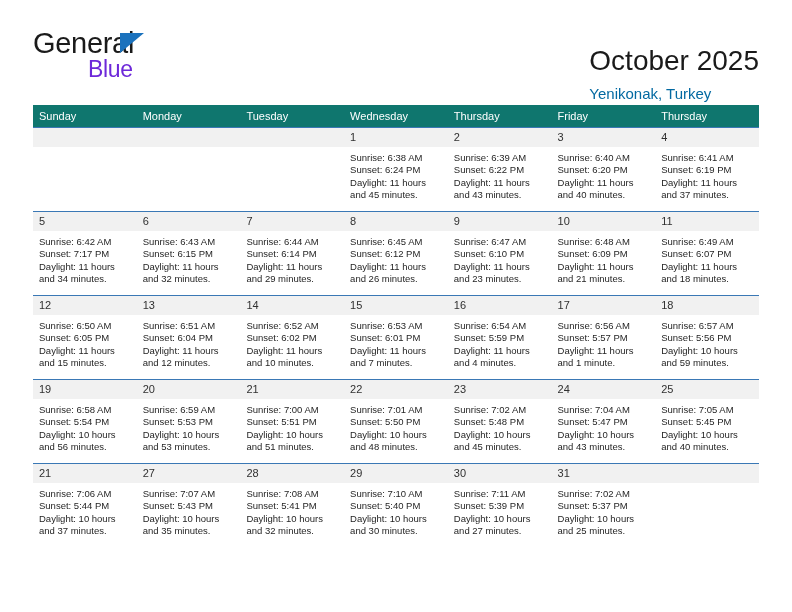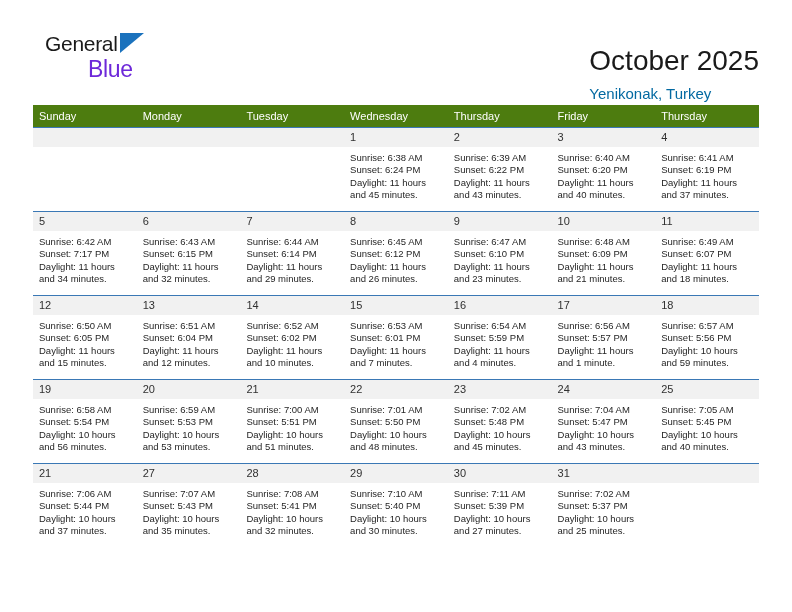--- a/index.html
+++ b/index.html
@@ -31,23 +31,23 @@
   }
   .logo {
     position: absolute;
     left: 0;
     top: 2px;
     width: 180px;
     height: 62px;
   }
   .logo-general {
     position: absolute;
-    left: 12px;
+    left: 0;
     top: 0;
-    font-size: 21px;
+    font-size: 29px;
     color: #1a1a1a;
     letter-spacing: -0.3px;
     line-height: 27px;
   }
   .logo-tri {
     position: absolute;
     left: 87px;
     top: 3px;
     width: 0;
     height: 0;
@@ -85,21 +85,21 @@
   
   .cal {
     position: absolute;
     left: 33px;
     top: 105px;
     width: 726px;
     border-collapse: collapse;
     table-layout: fixed;
   }
   .cal th {
-    background: #4d7c0f;
+    background: #0f766e;
     color: #ffffff;
     font-size: 11px;
     font-weight: normal;
     text-align: left;
     padding: 5px 0 5px 6px;
     height: 10px;
     border: none;
   }
   .cal td {
     vertical-align: top;

